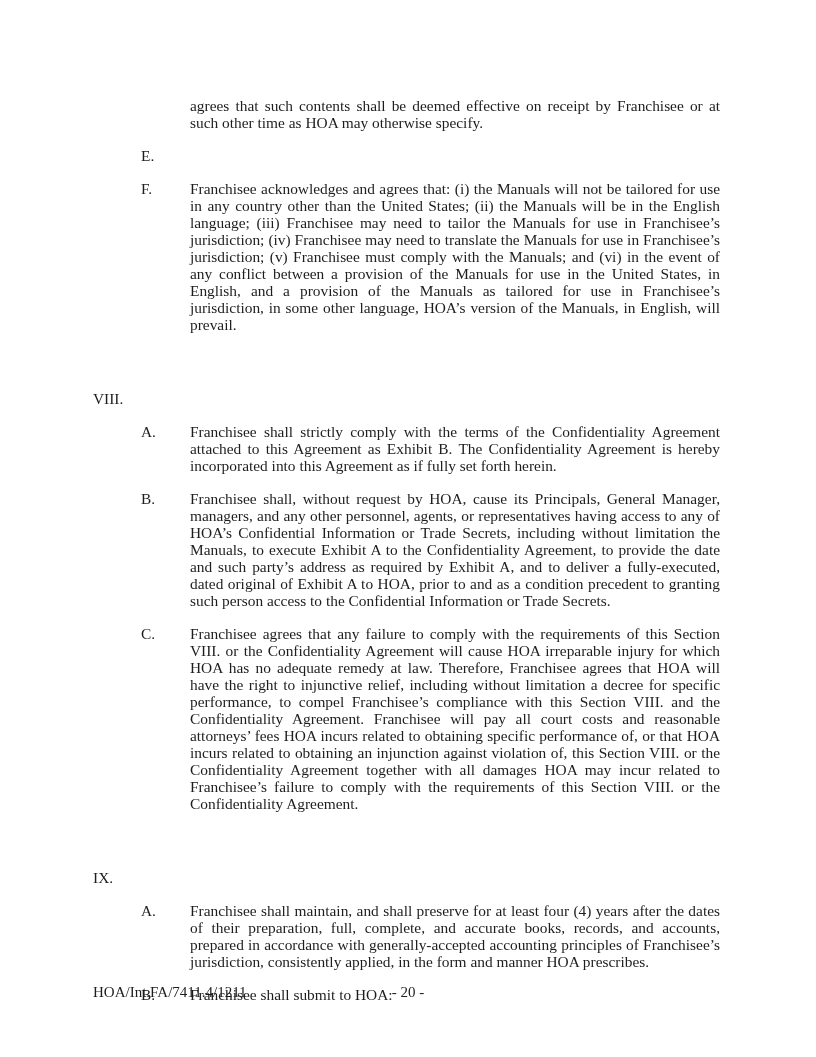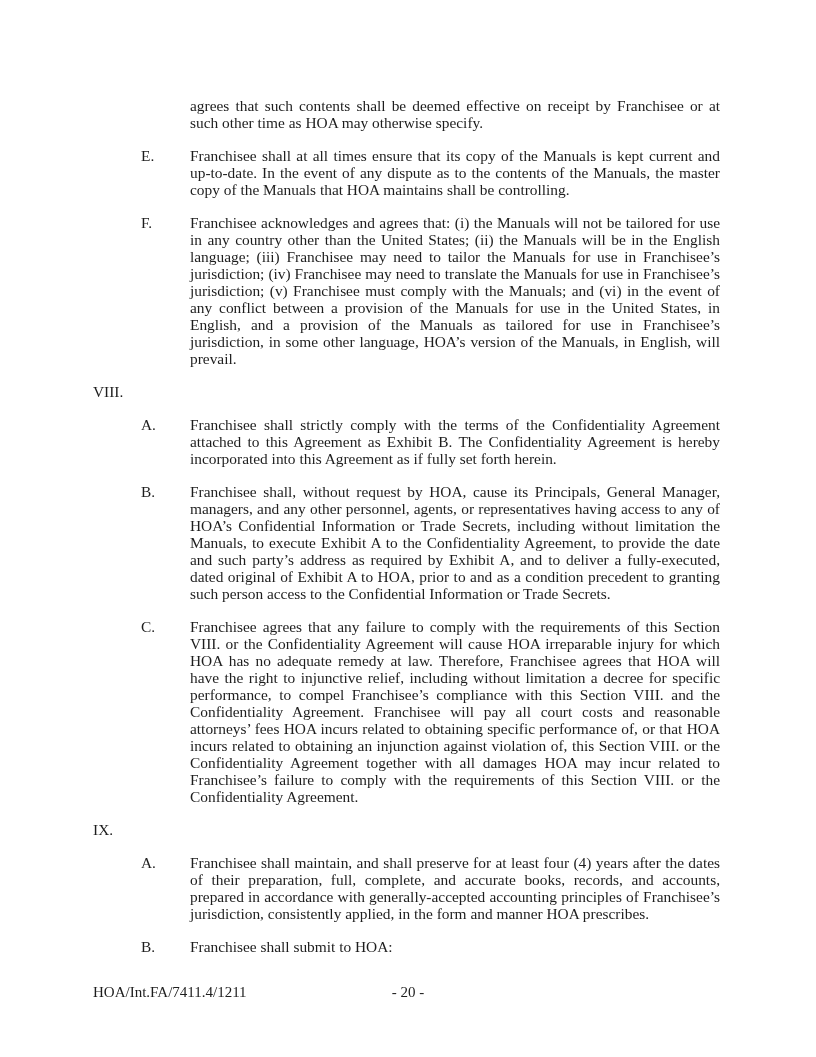--- a/index.html
+++ b/index.html
@@ -40,20 +40,21 @@
   .item .text {
     flex: 1 1 auto;
     text-align: justify;
   }
   .heading {
     display: flex;
     margin: 0 0 16px 0;
   }
   .heading .num {
     flex: 0 0 50px;
+    margin-top: 41px;
   }
   .heading .title {
     text-decoration: underline;
     letter-spacing: 0.2px;
   }
   .footer {
     position: absolute;
     left: 0;
     top: 984px;
     width: 816px;
@@ -73,21 +74,20 @@
 </head>
 <body>
 
 <div class="page">
   <div class="content">
 
     <p class="cont-para">agrees that such contents shall be deemed effective on receipt by Franchisee or at such other time as HOA may otherwise specify.</p>
 
     <div class="item">
       <span class="label">E.</span>
-      <span class="text">Franchisee shall at all times ensure that its copy of the Manuals is kept current and up-to-date.  In the event of any dispute as to the contents of the Manuals, the master copy of the Manuals that HOA maintains shall be controlling.</span>
     </div>
 
     <div class="item">
       <span class="label">F.</span>
       <span class="text">Franchisee acknowledges and agrees that: (i) the Manuals will not be tailored for use in any country other than the United States; (ii) the Manuals will be in the English language; (iii) Franchisee may need to tailor the Manuals for use in Franchisee’s jurisdiction; (iv) Franchisee may need to translate the Manuals for use in Franchisee’s jurisdiction; (v) Franchisee must comply with the Manuals; and (vi) in the event of any conflict between a provision of the Manuals for use in the United States, in English, and a provision of the Manuals as tailored for use in Franchisee’s jurisdiction, in some other language, HOA’s version of the Manuals, in English, will prevail.</span>
     </div>
 
     <div class="heading">
       <span class="num">VIII.</span>
     </div>

